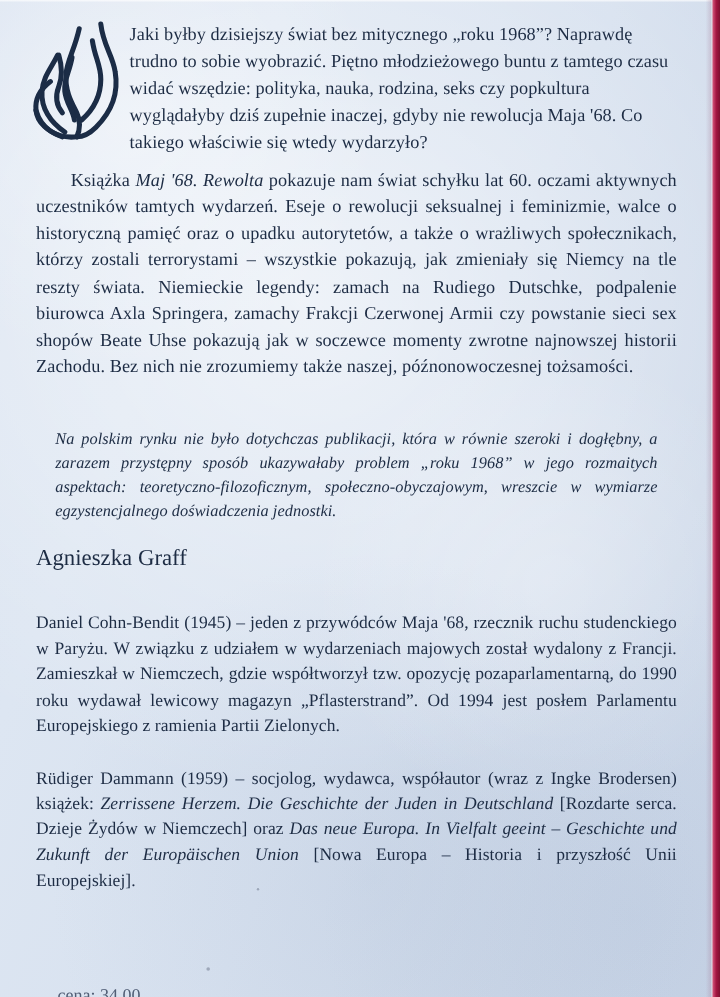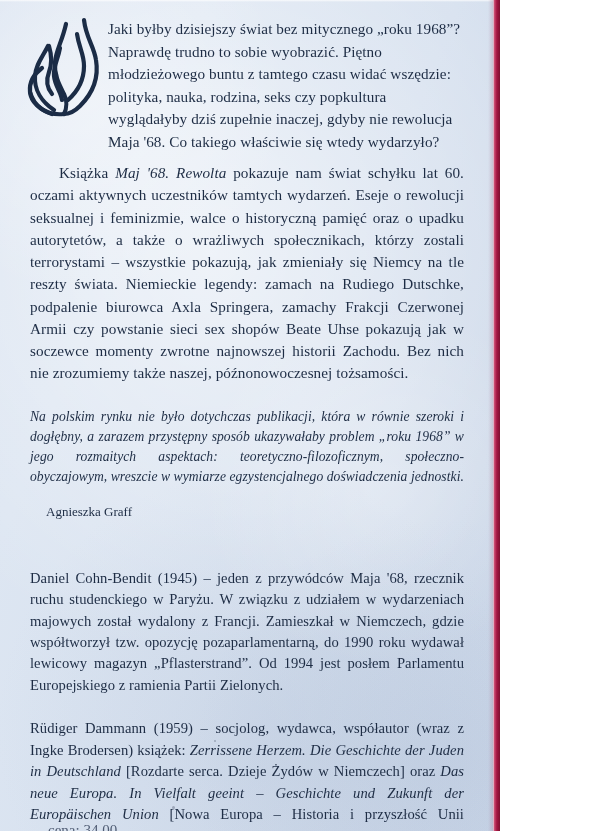--- a/index.html
+++ b/index.html
@@ -10,21 +10,21 @@
     width: 600px;
     height: 831px;
     overflow: hidden;
     font-family: "Liberation Serif", "DejaVu Serif", serif;
     background: #ffffff;
   }
 
   
   .cover {
     position: relative;
-    width: 500px;
+    width: 600px;
     height: 831px;
     box-sizing: border-box;
     background:
       radial-gradient(ellipse 120% 80% at 42% 30%, rgba(255,255,255,0.55) 0%, rgba(255,255,255,0) 62%),
       linear-gradient(112deg, #dbe4f1 0%, #dde6f2 26%, #d7e1ef 55%, #cfdaea 80%, #c9d5e7 100%);
     color: #1d2c44;
     overflow: hidden;
   }
   
   .cover::before {
@@ -101,30 +101,30 @@
     margin: 0;
     font-size: 15.2px;
     line-height: 1.465;
     text-align: justify;
     text-justify: inter-word;
     letter-spacing: 0.005em;
   }
   .para.indent { text-indent: 1.9em; }
 
   .blurb {
-    margin: 0;
+    margin: 16px;
     font-size: 13.6px;
     line-height: 1.475;
     font-style: italic;
     text-align: justify;
     letter-spacing: 0.004em;
   }
   .blurb-sign {
-    margin: 16px;
-    font-size: 13px;
+    margin: 0;
+    font-size: 19px;
     line-height: 1.45;
     font-style: normal;
   }
 
   .bio {
     margin: 0;
     font-size: 14.6px;
     line-height: 1.47;
     text-align: justify;
     letter-spacing: 0.004em;

